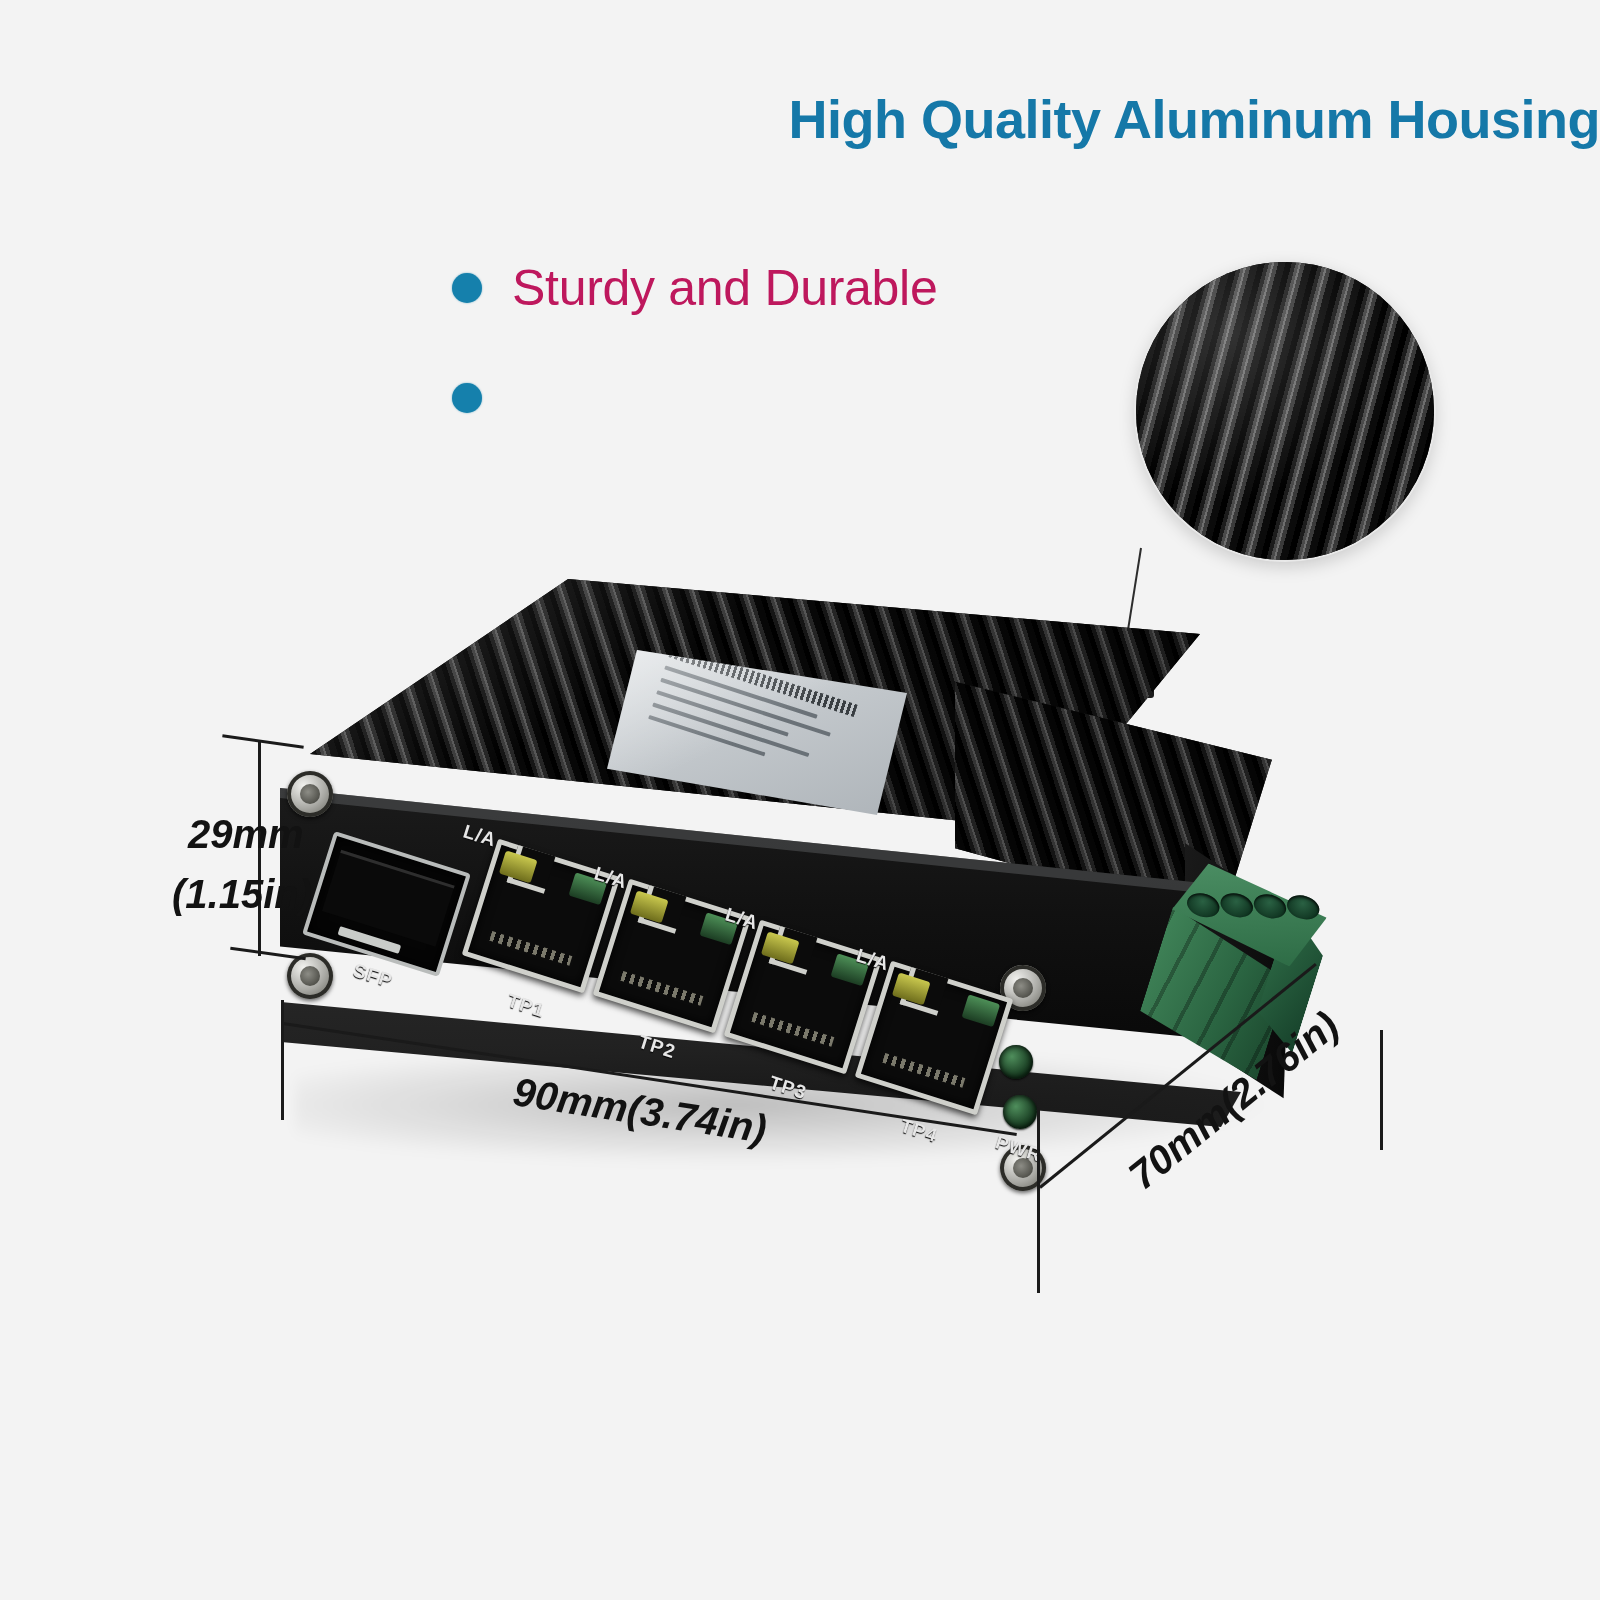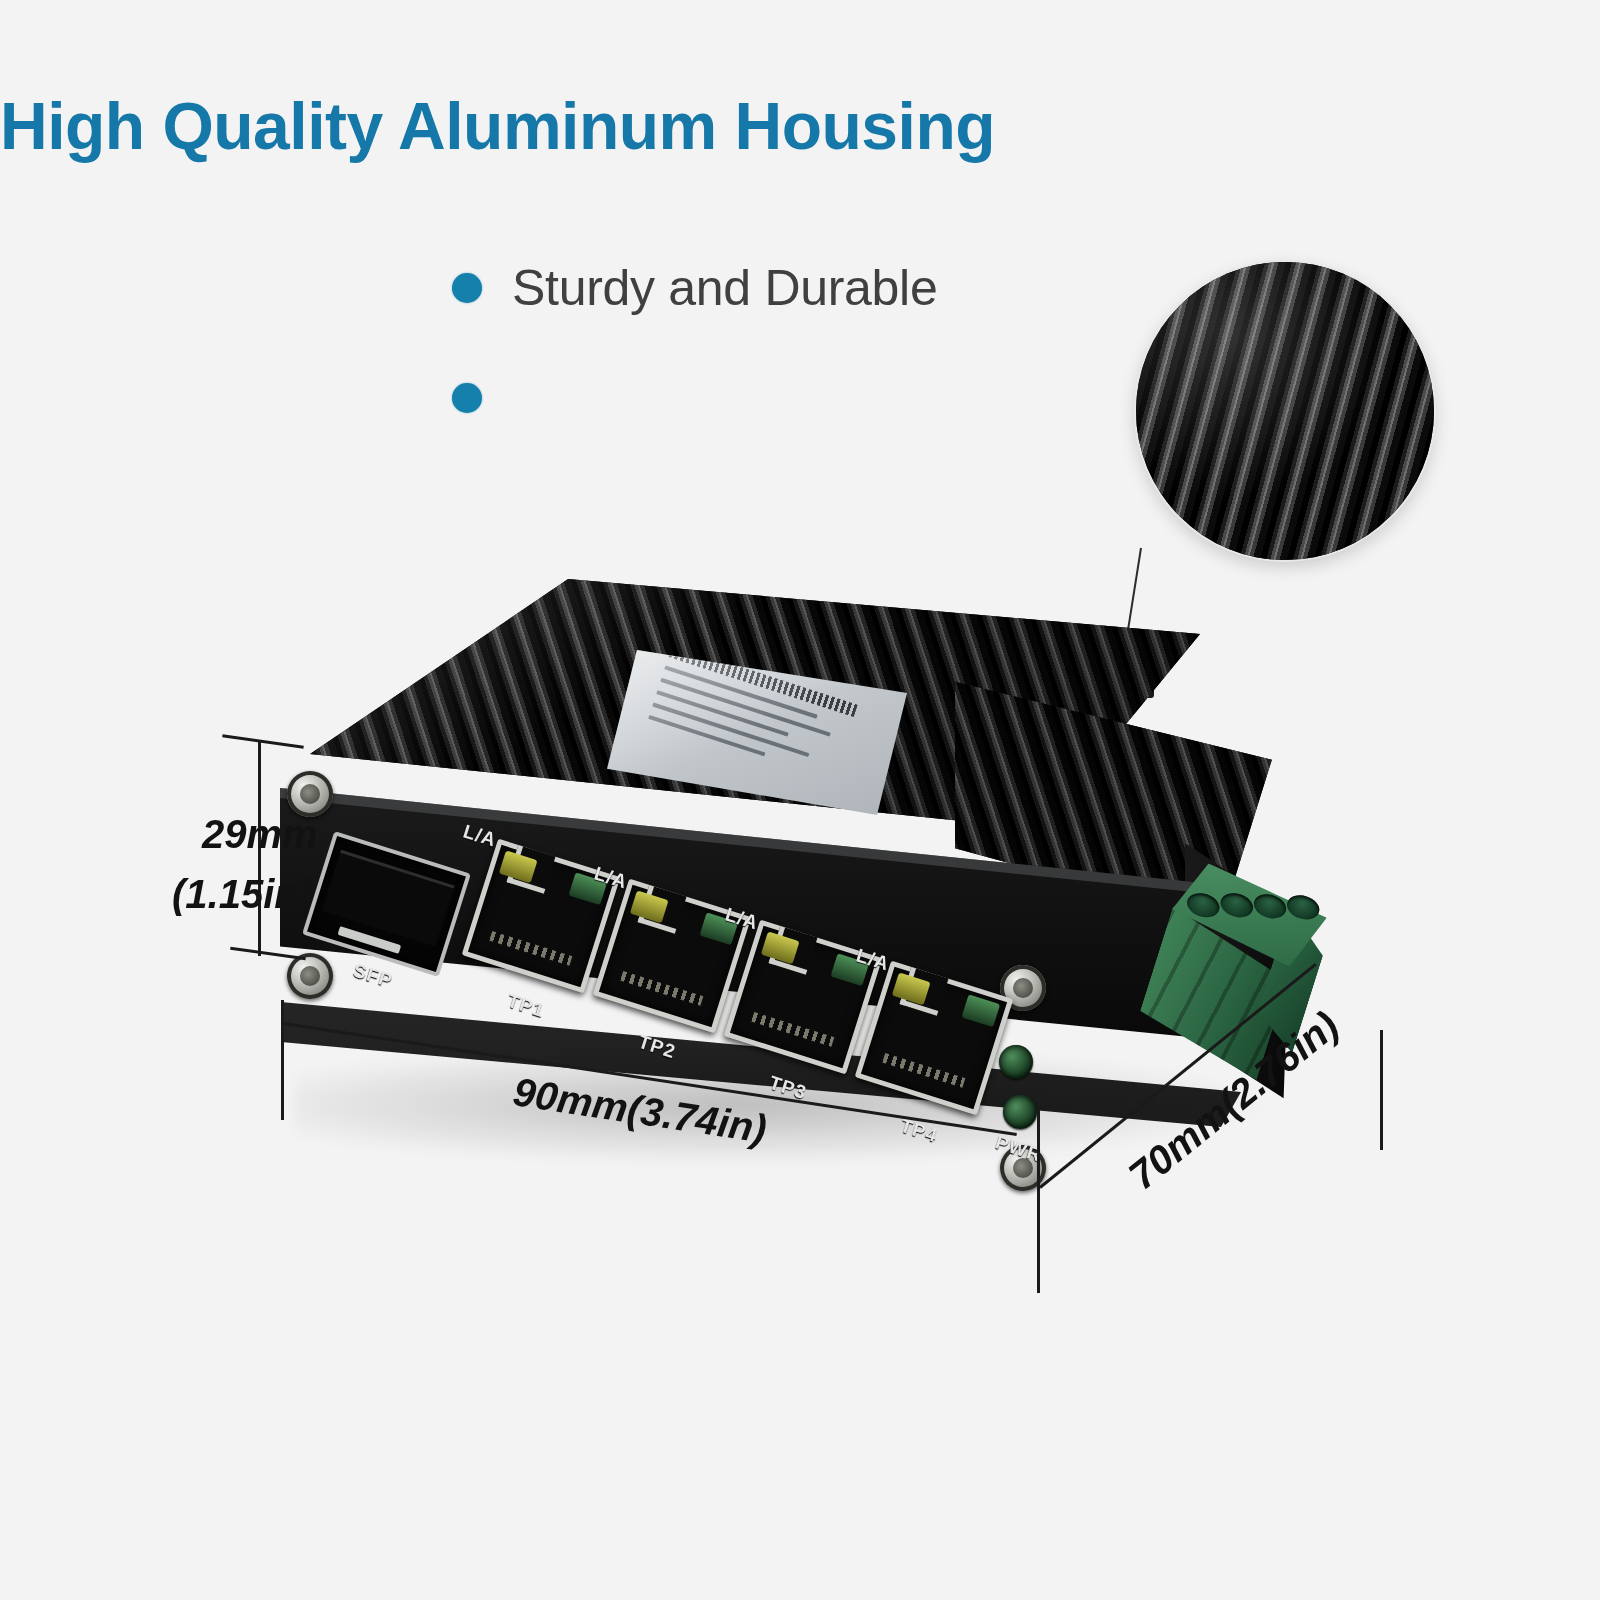--- a/index.html
+++ b/index.html
@@ -8,22 +8,22 @@
     background:#f3f3f3;
     font-family:"Liberation Sans", sans-serif;
     overflow:hidden;
     position:relative;
   }
   .stage{position:absolute;inset:0;}
 
   
   .headline{
     position:absolute;left:0;right:0;top:88px;
-    text-align:left;
-    font-size:66px;
+    text-align:right;
+    font-size:54px;
     font-weight:bold;
     letter-spacing:-0.5px;
     color:#1578a8;
     white-space:nowrap;
   }
 
   
   .bullets{
     position:absolute;left:452px;top:252px;
   }
@@ -31,21 +31,21 @@
     display:flex;align-items:center;
     height:72px;margin-bottom:38px;
   }
   .bullet-dot{
     width:30px;height:30px;border-radius:50%;
     background:#1580ac;
     margin-right:30px;flex:none;
     box-shadow:0 0 2px rgba(21,128,172,.6);
   }
   .bullet-text{
-    font-size:50px;color:#404040;white-space:nowrap;
+    font-size:50px;color:#be185d;white-space:nowrap;
     letter-spacing:-0.3px;
   }
 
   
   .magnifier{
     position:absolute;left:1136px;top:262px;
     width:298px;height:298px;border-radius:50%;
     overflow:hidden;
     background:#111;
     box-shadow:0 0 0 2px #e9e9e9, 0 6px 18px rgba(0,0,0,.18);
@@ -321,21 +321,21 @@
     font-style:italic;
     font-weight:bold;
     color:#121212;
     white-space:nowrap;
   }
 
   
   .h-top-tick{left:222px;top:740px;width:82px;height:3px;transform:rotate(8deg);}
   .h-bot-tick{left:230px;top:952px;width:76px;height:3px;transform:rotate(8deg);}
   .h-vline{left:258px;top:742px;width:3px;height:214px;}
-  .dim-h-mm{left:188px;top:812px;margin-left:14px;}
+  .dim-h-mm{left:188px;top:812px;}
   .dim-h-in{left:172px;top:872px;}
 
   
   .w-line{left:283px;top:1022px;width:742px;height:3px;transform:rotate(8.6deg);transform-origin:left center;}
   .w-tick-l{left:281px;top:1000px;width:3px;height:120px;}
   .w-tick-r{left:1037px;top:1108px;width:3px;height:185px;}
   .dim-w{left:512px;top:1088px;transform:rotate(8.6deg);}
 
   
   .d-line{left:1040px;top:1186px;width:355px;height:3px;transform:rotate(-39deg);transform-origin:left center;}

